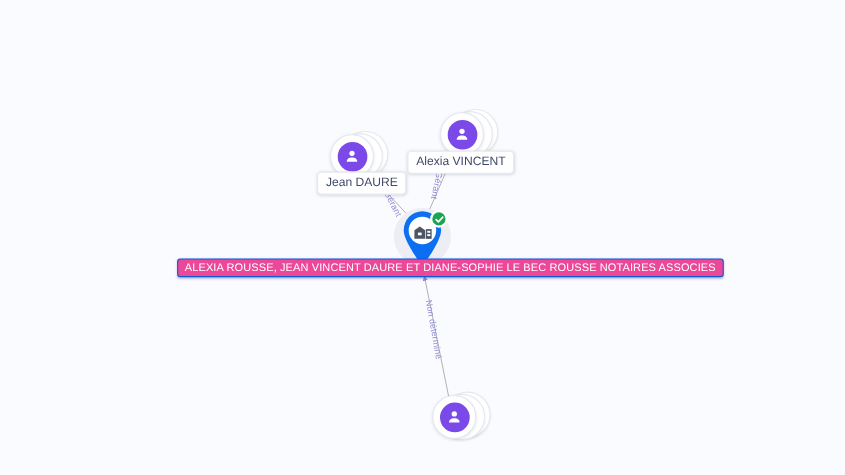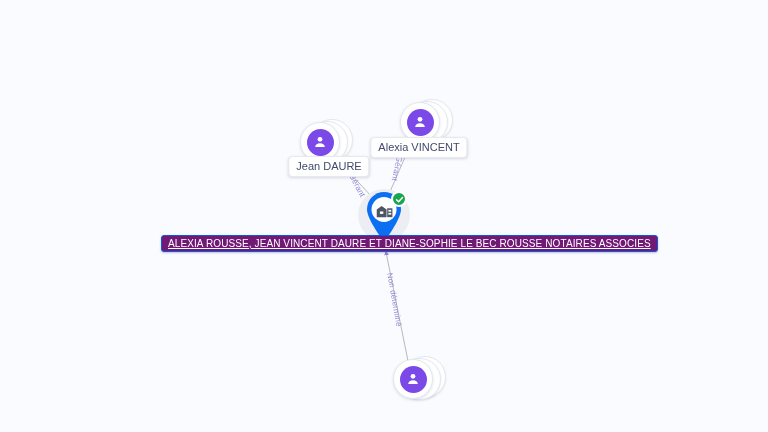--- a/index.html
+++ b/index.html
@@ -122,31 +122,30 @@
   }
 
   
   #company-banner {
     position: absolute;
     left: 161px;
     top: 235px;
     height: 15px;
     display: flex;
     align-items: center;
-    background: #701a75;
+    background: #ec4899;
     border: 1px solid #1456d8;
     border-radius: 3px;
     padding: 0 6px;
     color: #ffffff;
     font-size: 10px;
     line-height: 10px;
     letter-spacing: 0.01em;
     white-space: nowrap;
     box-shadow: 0 1px 2px rgba(20,60,180,0.30);
-    text-decoration: underline;
   }
 
   
   .edge-label {
     position: absolute;
     font-size: 8px;
     line-height: 9px;
     color: #8e8bd6;
     white-space: nowrap;
     transform-origin: 0 0;

